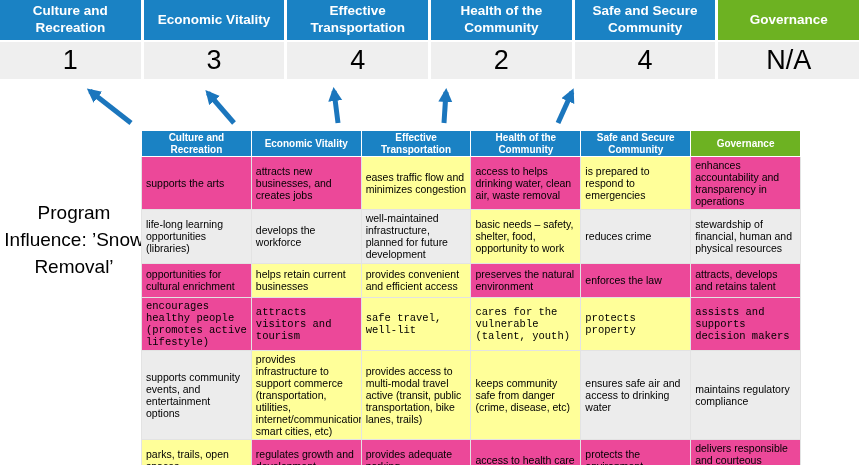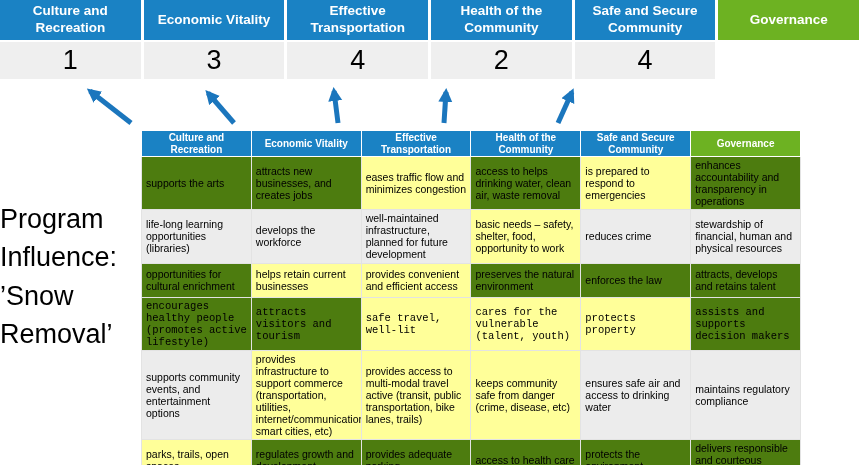--- a/index.html
+++ b/index.html
@@ -17,36 +17,36 @@
   .sb-head.green{background:var(--header-green);}
   .sb-score{
     background:var(--score-bg);font-size:27px;height:37px;
     display:flex;align-items:center;justify-content:center;
   }
   
   .arrow-layer{position:absolute;top:0;left:0;pointer-events:none;}
   .arrow{stroke:var(--arrow-blue);stroke-width:5;fill:none;}
   
   .title{
-    position:absolute;top:200px;left:0;width:148px;
-    font-size:27px;line-height:1.42;
+    position:absolute;top:200px;left:0;width:148px;text-align:center;
+    font-size:19px;line-height:1.42;
   }
   
   .matrix{
     position:absolute;top:130px;left:141px;width:660px;
     border-collapse:collapse;table-layout:fixed;
   }
   .matrix th{
     background:var(--header-blue);color:#fff;font-weight:bold;font-size:10px;line-height:1.15;
     text-align:center;vertical-align:middle;border:1px solid #fff;padding:1px 2px;height:23px;
   }
   .matrix th.green{background:var(--header-green);}
   .matrix td{
     font-size:10.5px;line-height:1.15;vertical-align:middle;text-align:left;
-    padding:2px 4px;border:1px solid #e3e3e3;background:#4d7c0f;
+    padding:2px 4px;border:1px solid #e3e3e3;background:#ec4899;
     overflow:hidden;
   }
   .matrix td.gray{background:var(--band-gray);}
   .matrix td.hl{background:var(--highlight-yellow);}
 </style>
 </head>
 <body style="--header-blue: #1A82C4; --header-green: #6DB222; --highlight-yellow: #FFFF99; --score-bg: #EFEFEF; --band-gray: #ECECEC; --arrow-blue: #1B76BD;">
 
 <div class="scoreboard">
     <div class="sb-col">
@@ -64,20 +64,21 @@
     <div class="sb-col">
       <div class="sb-head">Health of the Community</div>
       <div class="sb-score">2</div>
     </div>
     <div class="sb-col">
       <div class="sb-head">Safe and Secure Community</div>
       <div class="sb-score">4</div>
     </div>
     <div class="sb-col">
       <div class="sb-head green">Governance</div>
+      <div class="sb-score">N/A</div>
     </div>
   </div>
 
 <svg class="arrow-layer" width="859" height="130">
   <defs>
     <marker id="ah" markerUnits="userSpaceOnUse" markerWidth="16" markerHeight="16" refX="10" refY="7" orient="auto">
       <path d="M0,0 L14,7 L0,14 Z" style="fill:var(--arrow-blue)"></path>
     </marker>
   </defs>
   <line class="arrow" x1="131" y1="123" x2="90" y2="91" marker-end="url(#ah)"></line>

